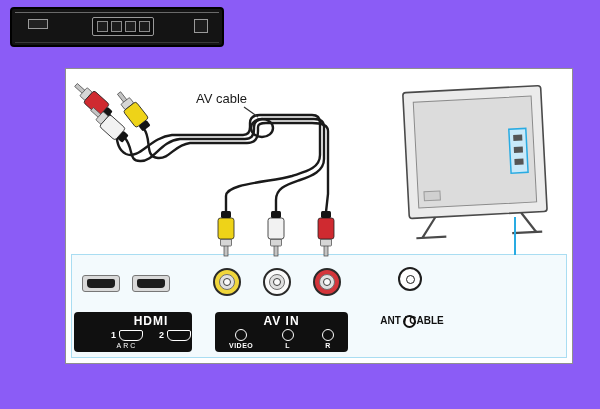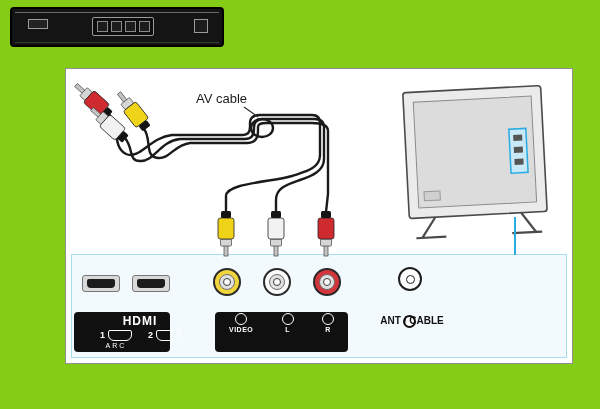--- a/index.html
+++ b/index.html
@@ -1,17 +1,17 @@
 <!DOCTYPE html>
 <html><head>
 <meta charset="utf-8">
 <style>
   html,body{margin:0;padding:0;}
   body{font-family:"Liberation Sans","DejaVu Sans",sans-serif;}
-  .stage{position:relative;width:600px;height:409px;background:#84cc16;overflow:hidden;}
+  .stage{position:relative;width:600px;height:409px;background:#8b5cf6;overflow:hidden;}
 
   
   .dvd{position:absolute;left:10px;top:7px;width:210px;height:36px;background:#141414;border:2px solid #000;border-radius:4px;}
   .dvd::before{content:"";position:absolute;left:3px;right:3px;top:3px;height:1px;background:#6a6a6a;}
   .dvd::after{content:"";position:absolute;left:3px;right:3px;bottom:2px;height:1px;background:#3a3a3a;}
   .dvd-slot{position:absolute;left:16px;top:10px;width:18px;height:8px;border:1px solid #9a9a9a;background:#222;}
   .dvd-display{position:absolute;left:80px;top:8px;width:60px;height:17px;border:1px solid #9a9a9a;background:#0d0d0d;display:flex;align-items:center;justify-content:center;gap:3px;border-radius:2px;}
   .dvd-seg{width:9px;height:9px;border:1px solid #8a8a8a;background:#1c1c1c;}
   .dvd-power{position:absolute;right:14px;top:10px;width:12px;height:12px;border:1px solid #9a9a9a;background:#1c1c1c;}
 
@@ -31,21 +31,21 @@
   .jack .mid{position:absolute;left:4px;top:4px;right:4px;bottom:4px;border-radius:50%;background:#e0e0e0;border:1px solid #6f6f6f;}
   .jack .hole{position:absolute;left:8px;top:8px;right:8px;bottom:8px;border-radius:50%;background:#fbfbfb;border:1px solid #3d3d3d;}
   .jack-yellow{left:141px;background:#f0d63c;}
   .jack-white{left:191px;background:#fafafa;}
   .jack-red{left:241px;background:#d4353b;}
 
   .coax{position:absolute;left:326px;top:12px;width:24px;height:24px;border-radius:50%;border:2.5px solid #1e1e1e;background:#fff;box-sizing:border-box;}
   .coax::after{content:"";position:absolute;left:50%;top:50%;width:7px;height:7px;margin:-4.5px 0 0 -4.5px;border:1.5px solid #1e1e1e;border-radius:50%;background:#fff;}
 
   .plate{position:absolute;top:57px;height:40px;background:#101010;border-radius:4px;color:#fff;box-sizing:border-box;}
-  .hdmi-plate{left:2px;width:96px;padding-left:36px;}
+  .hdmi-plate{left:2px;width:118px;padding-left:36px;}
   .avin-plate{left:143px;width:133px;}
   .plate-title{font-size:12px;font-weight:bold;text-align:center;letter-spacing:1px;line-height:1.2;margin-top:2px;}
   .hdmi-row{display:flex;justify-content:center;gap:16px;margin-top:2px;align-items:flex-start;}
   .hdmi-group{display:flex;flex-direction:column;align-items:center;}
   .hdmi-line{display:flex;align-items:center;gap:3px;}
   .pnum{font-size:9px;font-weight:bold;line-height:1;}
   .hdmi-glyph{width:22px;height:9px;border:1px solid #fff;border-radius:2px 2px 6px 6px;display:inline-block;}
   .arc{font-size:7px;letter-spacing:2px;margin-top:1px;text-align:center;}
   .avin-row{display:flex;justify-content:space-between;padding:0 14px;margin-top:1px;}
   .avin-group{display:flex;flex-direction:column;align-items:center;gap:1px;}
@@ -107,20 +107,21 @@
           <div class="hdmi-group">
             <div class="hdmi-line">
               <span class="pnum">2</span>
               <span class="hdmi-glyph"></span>
             </div>
           </div>
         </div>
       </div>
 
       <div class="plate avin-plate">
+        <div class="plate-title">AV IN</div>
         <div class="avin-row">
           <div class="avin-group">
             <div class="ring"></div>
             <div class="ring-label">VIDEO</div>
           </div>
           <div class="avin-group">
             <div class="ring"></div>
             <div class="ring-label">L</div>
           </div>
           <div class="avin-group">

